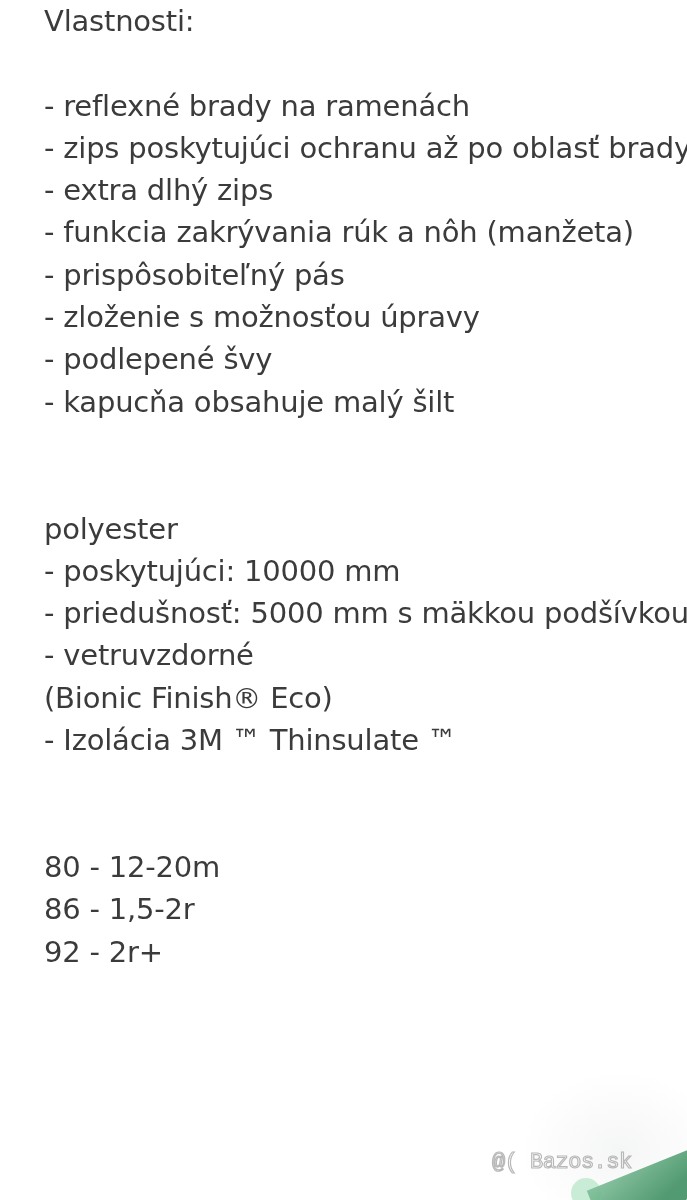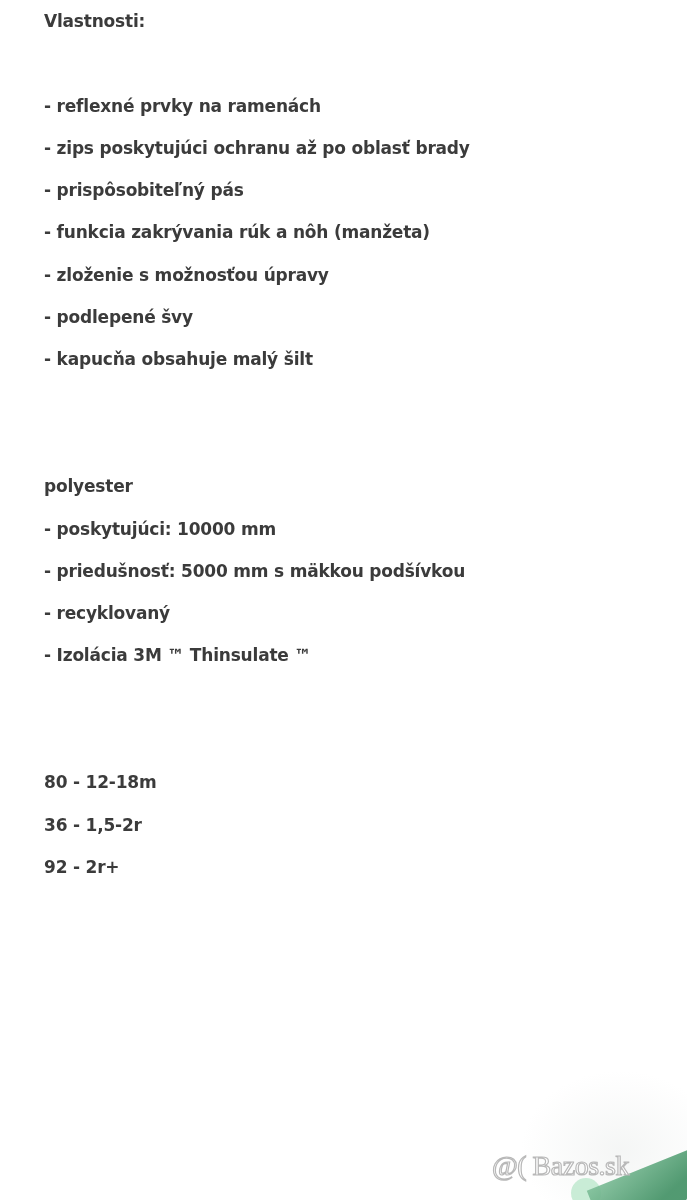--- a/index.html
+++ b/index.html
@@ -15,34 +15,34 @@
     font-family: "DejaVu Sans", "Liberation Sans", sans-serif;
     color: #3b3b3b;
   }
   .doc {
     position: absolute;
     left: 44px;
     top: 0px;
     right: 10px;
   }
   .line {
-    font-size: 17px;
+    font-size: 29px;
     line-height: 42.3px;
     height: 42.3px;
     white-space: nowrap;
-    font-weight: 700;
+    font-weight: 400;
     letter-spacing: -0.2px;
   }
   .blank { height: 42.3px; }
   .watermark {
     position: absolute;
     left: 492px;
     top: 1150px;
-    font-family: Liberation Serif, serif;
-    font-size: 28px;
+    font-family: Liberation Mono, monospace;
+    font-size: 22px;
     color: #ffffff;
     -webkit-text-stroke: 1.2px #b8b8b8;
     letter-spacing: -0.5px;
     white-space: nowrap;
     z-index: 3;
   }
   .wm-shape-light {
     position: absolute;
     left: 571px;
     top: 1178px;
@@ -74,37 +74,39 @@
     background: radial-gradient(ellipse at center, rgba(240,242,241,0.7) 0%, rgba(255,255,255,0) 70%);
     z-index: 0;
   }
 </style>
 </head>
 <body>
 
 <div class="doc">
   <div class="line">Vlastnosti:</div>
   <div class="blank"></div>
-  <div class="line">- reflexné prvky na ramenách</div>
+  <div class="line">- reflexné brady na ramenách</div>
   <div class="line">- zips poskytujúci ochranu až po oblasť brady</div>
+  <div class="line">- extra dlhý zips</div>
+  <div class="line">- funkcia zakrývania rúk a nôh (manžeta)</div>
   <div class="line">- prispôsobiteľný pás</div>
-  <div class="line">- funkcia zakrývania rúk a nôh (manžeta)</div>
   <div class="line">- zloženie s možnosťou úpravy</div>
   <div class="line">- podlepené švy</div>
   <div class="line">- kapucňa obsahuje malý šilt</div>
   <div class="blank"></div>
   <div class="blank"></div>
   <div class="line">polyester</div>
   <div class="line">- poskytujúci: 10000 mm</div>
   <div class="line">- priedušnosť: 5000 mm s mäkkou podšívkou</div>
-  <div class="line">- recyklovaný</div>
+  <div class="line">- vetruvzdorné</div>
+  <div class="line">(Bionic Finish® Eco)</div>
   <div class="line">- Izolácia 3M ™ Thinsulate ™</div>
   <div class="blank"></div>
   <div class="blank"></div>
-  <div class="line">80 - 12-18m</div>
-  <div class="line">36 - 1,5-2r</div>
+  <div class="line">80 - 12-20m</div>
+  <div class="line">86 - 1,5-2r</div>
   <div class="line">92 - 2r+</div>
 </div>
 
 <div class="wm-glow"></div>
 <div class="wm-shape-light"></div>
 <div class="wm-shape-dark"></div>
 <div class="watermark">@( Bazos.sk</div>
 
 </body></html>

